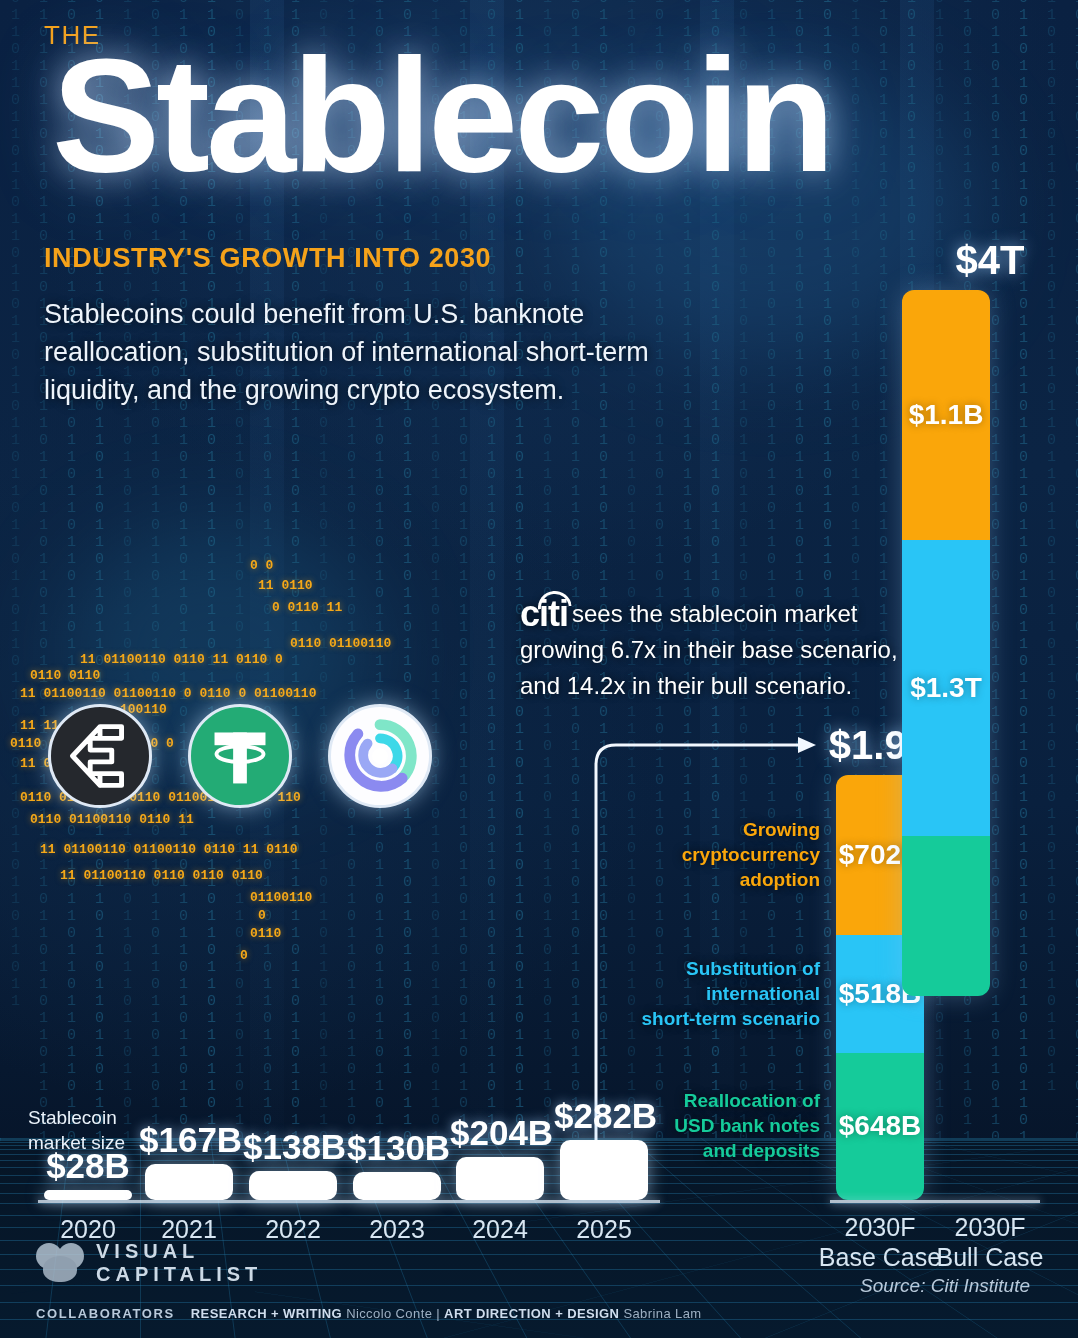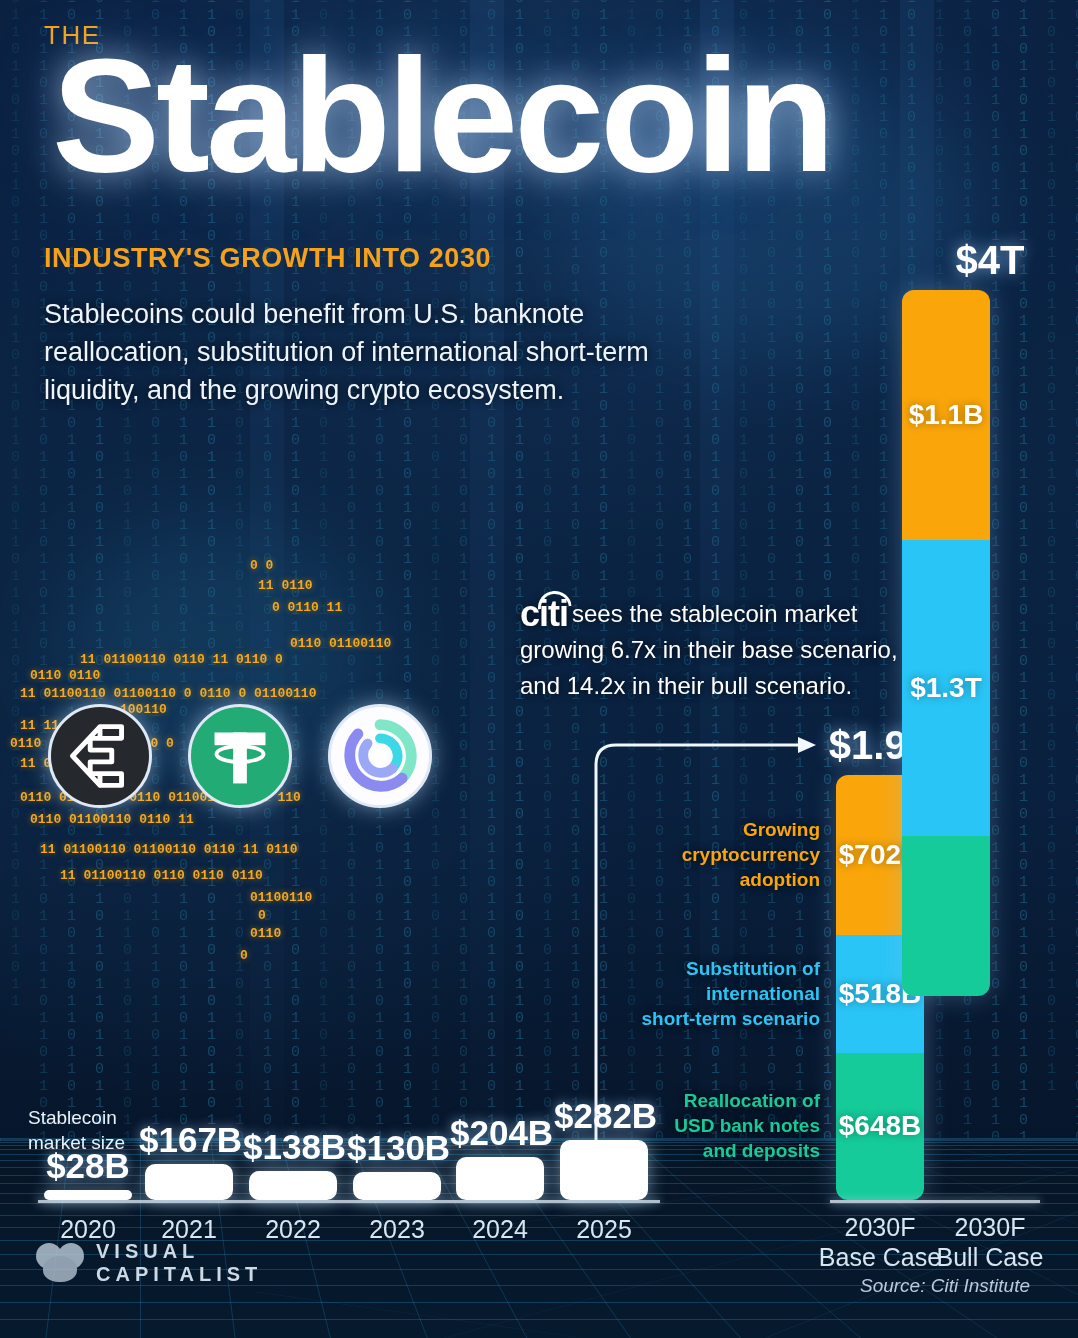--- a/index.html
+++ b/index.html
@@ -322,13 +322,21 @@
     <div class="vcmark">
         <i class="l"></i>
         <i class="r"></i>
         <b></b>
       </div>
     <div class="vctext">
       <div>VISUAL</div>
       <div>CAPITALIST</div>
     </div>
   </div>
+  <div class="credits">
+    <span class="cap">COLLABORATORS</span>&nbsp;&nbsp;&nbsp;
+    <span class="k">RESEARCH + WRITING</span>
+    <span class="n">Niccolo Conte</span>
+    <span class="n">|</span>
+    <span class="k">ART DIRECTION + DESIGN</span>
+    <span class="n">Sabrina Lam</span>
+  </div>
 </div>
 
 </body></html>

